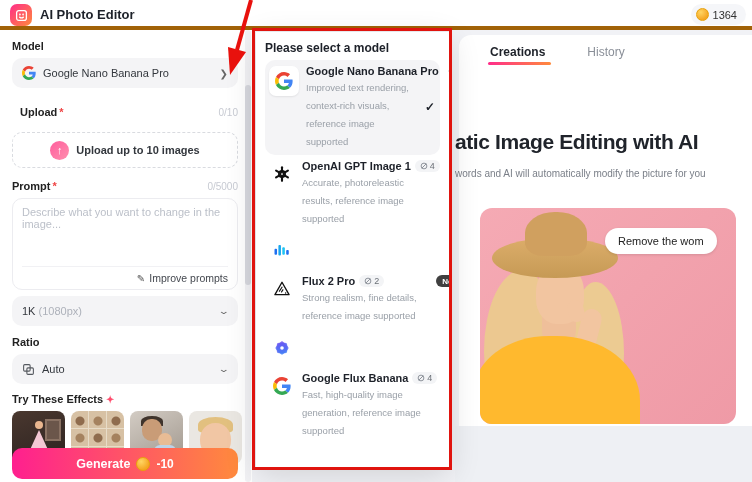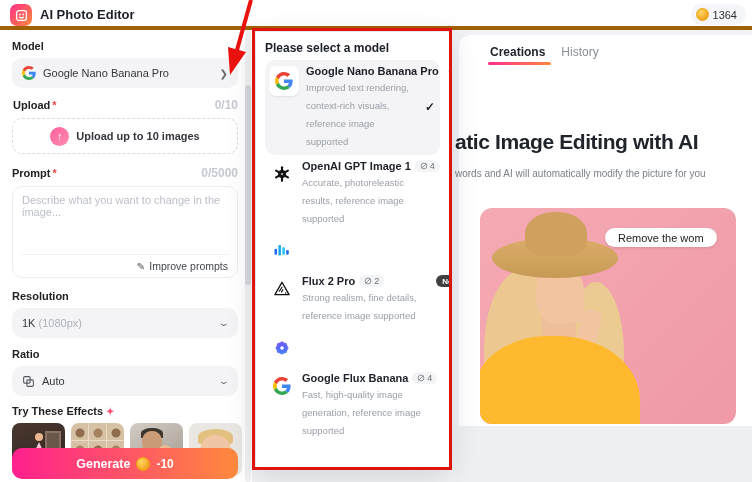--- a/index.html
+++ b/index.html
@@ -19,21 +19,21 @@
           border:1px solid #e8a20c; display:inline-block; }
   .credits span { font-size:11px; color:#333; }
 
   
   .sidebar { position:absolute; left:0; top:30px; bottom:0; width:252px; background:#fff; padding:8px 14px 0 12px; z-index:4; }
   .sb-scroll-track { position:absolute; right:1px; top:0; bottom:0; width:6px; background:#f2f2f5; border-radius:3px; }
   .sb-scroll-thumb { position:absolute; right:1px; top:55px; width:6px; height:200px; background:#d7d8de; border-radius:3px; }
   .lbl { font-size:11px; font-weight:bold; color:#222; margin-top:8px; }
   .lbl .req { color:#ef4444; margin-left:2px; }
   .lbl-row { display:flex; justify-content:space-between; align-items:baseline; margin-top:10px; }
-  .counter { font-size:12px; color:#c7cad2; font-weight:bold; }
+  .counter { font-size:10px; color:#c7cad2; font-weight:normal; }
   .select { height:30px; background:#f4f4f6; border-radius:10px; display:flex; align-items:center;
             padding:0 10px; gap:7px; margin-top:6px; cursor:pointer; }
   .select .val { font-size:11px; color:#33373d; flex:1; }
   .select .val .dim { color:#adb1ba; }
   .chev-r { font-size:10px; color:#666; }
   .chev-d { font-size:9px; color:#666; transform:scaleX(1.6); }
   .upload-box { margin-top:6px; height:36px; border:1px dashed #d9dbe0; border-radius:10px;
                 display:flex; align-items:center; justify-content:center; gap:7px; cursor:pointer; background:#fff; }
   .up-ic { width:19px; height:19px; border-radius:50%; background:linear-gradient(135deg,#ff5e9d,#ff8fae);
            color:#fff; font-size:11px; display:flex; align-items:center; justify-content:center; }
@@ -80,21 +80,21 @@
   .generate { position:absolute; left:12px; right:14px; bottom:3px; height:31px; border-radius:10px;
               background:linear-gradient(90deg,#ff1f8f,#ff8a3d); display:flex; align-items:center;
               justify-content:center; gap:6px; cursor:pointer; border:none; }
   .generate .g-lbl { color:#fff; font-size:12.5px; font-weight:bold; }
   .generate .coin { width:14px; height:14px; }
   .generate .g-cost { color:#fff; font-size:12px; font-weight:bold; }
 
   
   .content { position:absolute; left:252px; top:30px; right:0; bottom:0; background:#f1f2f6; }
   .content-card { position:absolute; left:207px; top:5px; right:0; height:391px; background:#fff; border-radius:12px 0 0 0; }
-  .tabs { display:flex; gap:16px; padding:10px 0 0 31px; }
+  .tabs { display:flex; gap:42px; padding:10px 0 0 31px; }
   .tab { font-size:12px; color:#8a8f98; cursor:pointer; padding-bottom:6px; }
   .tab.active { color:#1d2129; font-weight:bold; position:relative; }
   .tab.active .underline { position:absolute; left:-2px; right:-6px; bottom:0; height:3px; border-radius:2px;
                            background:linear-gradient(90deg,#ff2d8a,#ff8a3c); }
   .hero-heading { position:absolute; left:203px; top:100px; font-size:21px; font-weight:bold; color:#20242b;
                   letter-spacing:-0.4px; white-space:nowrap; }
   .hero-sub { position:absolute; left:203px; top:138px; font-size:10px; color:#7a7f88; white-space:nowrap; }
   .hero { position:absolute; left:228px; top:178px; width:256px; height:216px; border-radius:12px; overflow:hidden;
           background:linear-gradient(135deg,#f5aab4,#ef9aa6); }
   .hero .hairL { position:absolute; left:4px; top:62px; width:70px; height:148px; border-radius:55% 45% 40% 45%; background:#ecc890; }
@@ -103,21 +103,21 @@
                  border-radius:45% 50% 0 0 / 60% 70% 0 0; }
   .hero .neck { position:absolute; left:62px; top:104px; width:34px; height:30px; background:#efbf9a; border-radius:0 0 10px 10px; }
   .hero .face { position:absolute; left:56px; top:56px; width:48px; height:60px; border-radius:46% 46% 42% 42%; background:#f2c5a0; }
   .hero .arm { position:absolute; left:94px; top:100px; width:20px; height:84px; background:#f2c5a0; border-radius:10px;
                transform:rotate(14deg); }
   .hero .hand { position:absolute; left:88px; top:92px; width:16px; height:22px; background:#f2c5a0; border-radius:8px;
                 transform:rotate(-12deg); }
   .hero .brim { position:absolute; left:12px; top:30px; width:126px; height:40px; border-radius:50%;
                 background:linear-gradient(#dcad6a,#c69a55); }
   .hero .crown { position:absolute; left:45px; top:4px; width:62px; height:44px; border-radius:48% 48% 30% 30%; background:#d0a05f; }
-  .hero-pill { position:absolute; left:125px; top:20px; height:19px; background:#fff; border-radius:13px;
+  .hero-pill { position:absolute; left:125px; top:20px; height:26px; background:#fff; border-radius:13px;
                display:flex; align-items:center; padding:0 13px; box-shadow:0 1px 3px rgba(0,0,0,.12); }
   .hero-pill span { font-size:11px; color:#222; white-space:nowrap; }
   .footer-band { position:absolute; left:203px; right:0; bottom:0; height:56px; background:#eef0f4; }
 
   
   .modal { position:absolute; left:256px; top:32px; width:193px; height:435px; background:#fff; border-radius:0;
            box-shadow:0 8px 30px rgba(0,0,0,.14); z-index:8; padding:9px 9px 6px; overflow:hidden; }
   .modal-title { font-size:12px; font-weight:bold; color:#1d2129; margin-bottom:5px; }
   .model-item { display:flex; gap:7px; padding:5px 5px 6px 4px; border-radius:10px; cursor:pointer; align-items:flex-start; }
   .model-item.selected { background:#f4f4f6; }
@@ -170,41 +170,40 @@
           <path fill="#4285F4" d="M46.98 24.55c0-1.57-.15-3.09-.38-4.55H24v9.02h12.94c-.58 2.96-2.26 5.48-4.78 7.18l7.73 6c4.51-4.18 7.09-10.36 7.09-17.65z"></path>
           <path fill="#FBBC05" d="M10.53 28.59c-.48-1.45-.76-2.99-.76-4.59s.27-3.14.76-4.59l-7.98-6.19C.92 16.46 0 20.12 0 24c0 3.88.92 7.54 2.56 10.78l7.97-6.19z"></path>
           <path fill="#34A853" d="M24 48c6.48 0 11.93-2.13 15.89-5.81l-7.73-6c-2.15 1.45-4.92 2.3-8.16 2.3-6.26 0-11.57-4.22-13.47-9.91l-7.98 6.19C6.51 42.62 14.62 48 24 48z"></path>
         </svg>
       </span>
       <span class="val">Google Nano Banana Pro</span>
       <span class="chev-r">❯</span>
     </div>
 
     <div class="lbl-row">
-      <span class="lbl" style="margin:1px;"><span>Upload</span><span class="req">*</span></span>
+      <span class="lbl" style="margin:8px;"><span>Upload</span><span class="req">*</span></span>
       <span class="counter">0/10</span>
     </div>
     <div class="upload-box">
       <span class="up-ic">↑</span>
       <span class="txt">Upload up to 10 images</span>
     </div>
 
     <div class="lbl-row" style="margin-top:12px;">
       <span class="lbl" style="margin:0;"><span>Prompt</span><span class="req">*</span></span>
       <span class="counter">0/5000</span>
     </div>
     <div class="prompt-box">
       <textarea placeholder="Describe what you want to change in the image..." style=""></textarea>
       <div class="improve-row">
         <span class="pen">✎</span>
         <span class="imp">Improve prompts</span>
       </div>
     </div>
 
-    <div class="lbl" style="margin-top:12px;">Resolution</div>
     <div class="select">
       <span class="val"><span>1K</span> <span class="dim">(1080px)</span></span>
       <span class="chev-d">⌄</span>
     </div>
 
     <div class="lbl" style="margin-top:10px;">Ratio</div>
     <div class="select">
       <span style="display:flex;">
         <svg width="13" height="13" viewBox="0 0 24 24" fill="none" stroke="#55595f" stroke-width="2">
           <rect x="3" y="3" width="12" height="12" rx="2"></rect>

